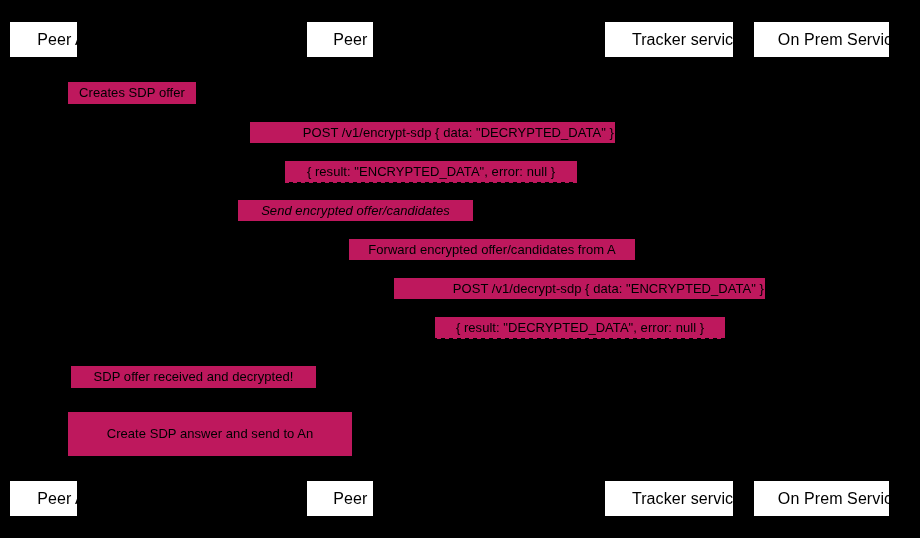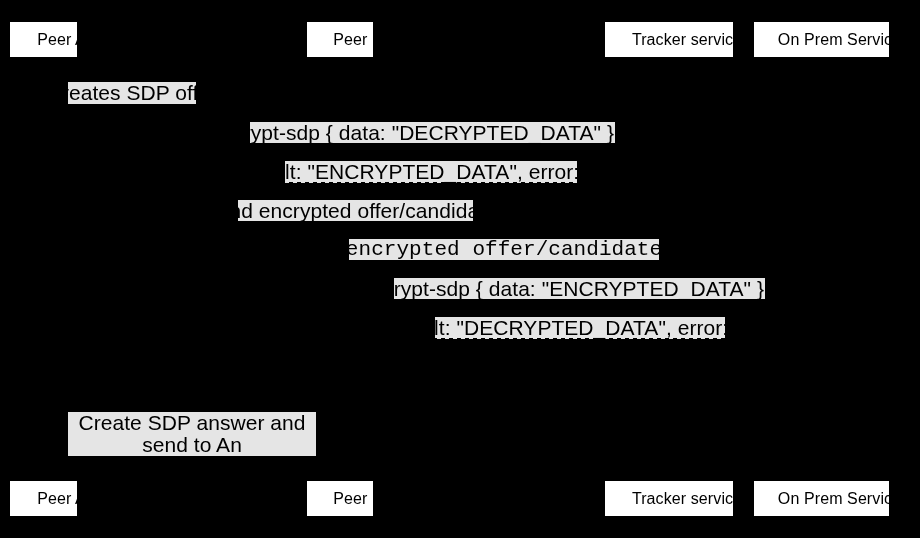--- a/index.html
+++ b/index.html
@@ -29,27 +29,27 @@
     justify-content: center;
     font-size: 16px;
     line-height: 1;
     white-space: nowrap;
     letter-spacing: 0.1px;
     padding-left: 36px;
   }
   
   .msg-label {
     position: absolute;
-    background: #e5e5e5;
+    background: #be185d;
     color: #000000;
     box-sizing: border-box;
     display: flex;
     align-items: center;
     justify-content: center;
-    font-size: 21px;
+    font-size: 13px;
     line-height: 22px;
     white-space: nowrap;
     padding: 0 1px;
     letter-spacing: 0.05px;
   }
   .msg-label.two-line {
     white-space: normal;
     text-align: center;
     flex-direction: column;
     line-height: 22px;
@@ -102,38 +102,41 @@
   </div>
 
   <div class="msg-label" style="left:250px; top:122px; width:365px; height:22px;justify-content:flex-end;">
     <span>POST /v1/encrypt-sdp { data: "DECRYPTED_DATA" }</span>
   </div>
 
   <div class="msg-label" style="left:285px; top:161px; width:292px; height:22px;">
     <span>{ result: "ENCRYPTED_DATA", error: null }</span>
   </div>
 
-  <div class="msg-label" style="left:238px; top:200px; width:235px; height:22px;">
+  <div class="msg-label" style="left:238px; top:200px; width:235px; height:22px;font-style:italic;">
     <span>Send encrypted offer/candidates</span>
   </div>
 
-  <div class="msg-label" style="left:349px; top:239px; width:310px; height:22px;font-family:Liberation Mono, monospace;">
+  <div class="msg-label" style="left:349px; top:239px; width:286px; height:22px;">
     <span>Forward encrypted offer/candidates from A</span>
   </div>
 
   <div class="msg-label" style="left:394px; top:278px; width:371px; height:22px;justify-content:flex-end;">
     <span>POST /v1/decrypt-sdp { data: "ENCRYPTED_DATA" }</span>
   </div>
 
   <div class="msg-label" style="left:435px; top:317px; width:290px; height:22px;">
     <span>{ result: "DECRYPTED_DATA", error: null }</span>
   </div>
 
+  <div class="msg-label" style="left:71px; top:366px; width:245px; height:22px;">
+    <span>SDP offer received and decrypted!</span>
+  </div>
 
-  <div class="msg-label two-line" style="left:68px; top:412px; width:248px; height:44px;">
+  <div class="msg-label two-line" style="left:68px; top:412px; width:284px; height:44px;">
     <span>Create SDP answer and send to An</span>
   </div>
 
   <div class="participant" style="left:10px; top:481px; width:67px; height:35px;">
     <span>Peer A</span>
   </div>
   <div class="participant" style="left:307px; top:481px; width:66px; height:35px;">
     <span>Peer B</span>
   </div>
   <div class="participant" style="left:605px; top:481px; width:128px; height:35px;">

